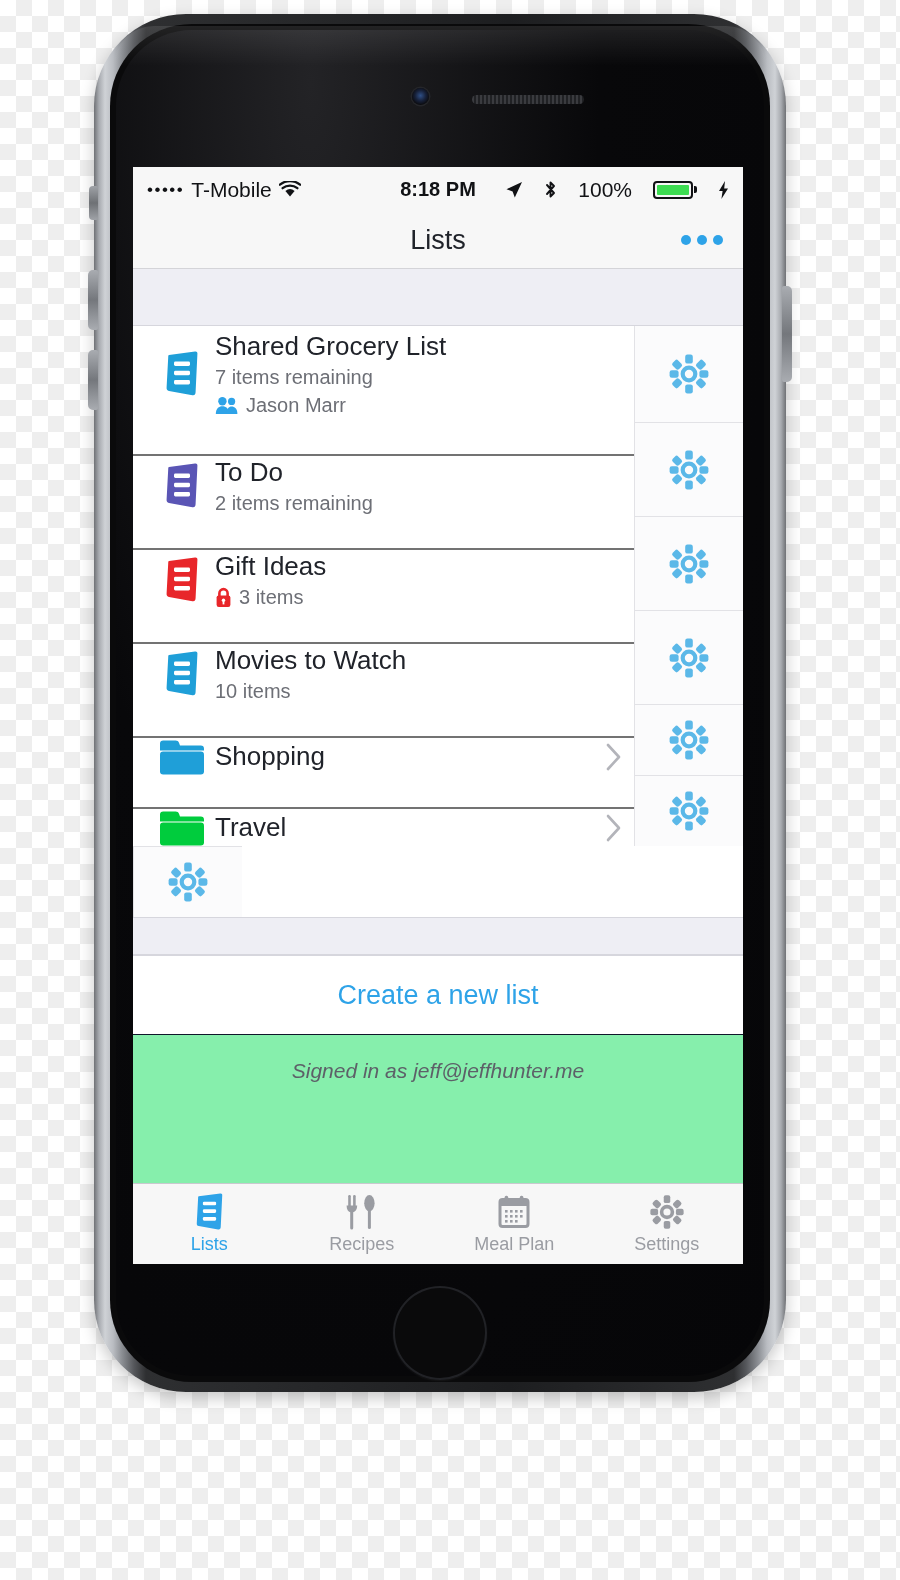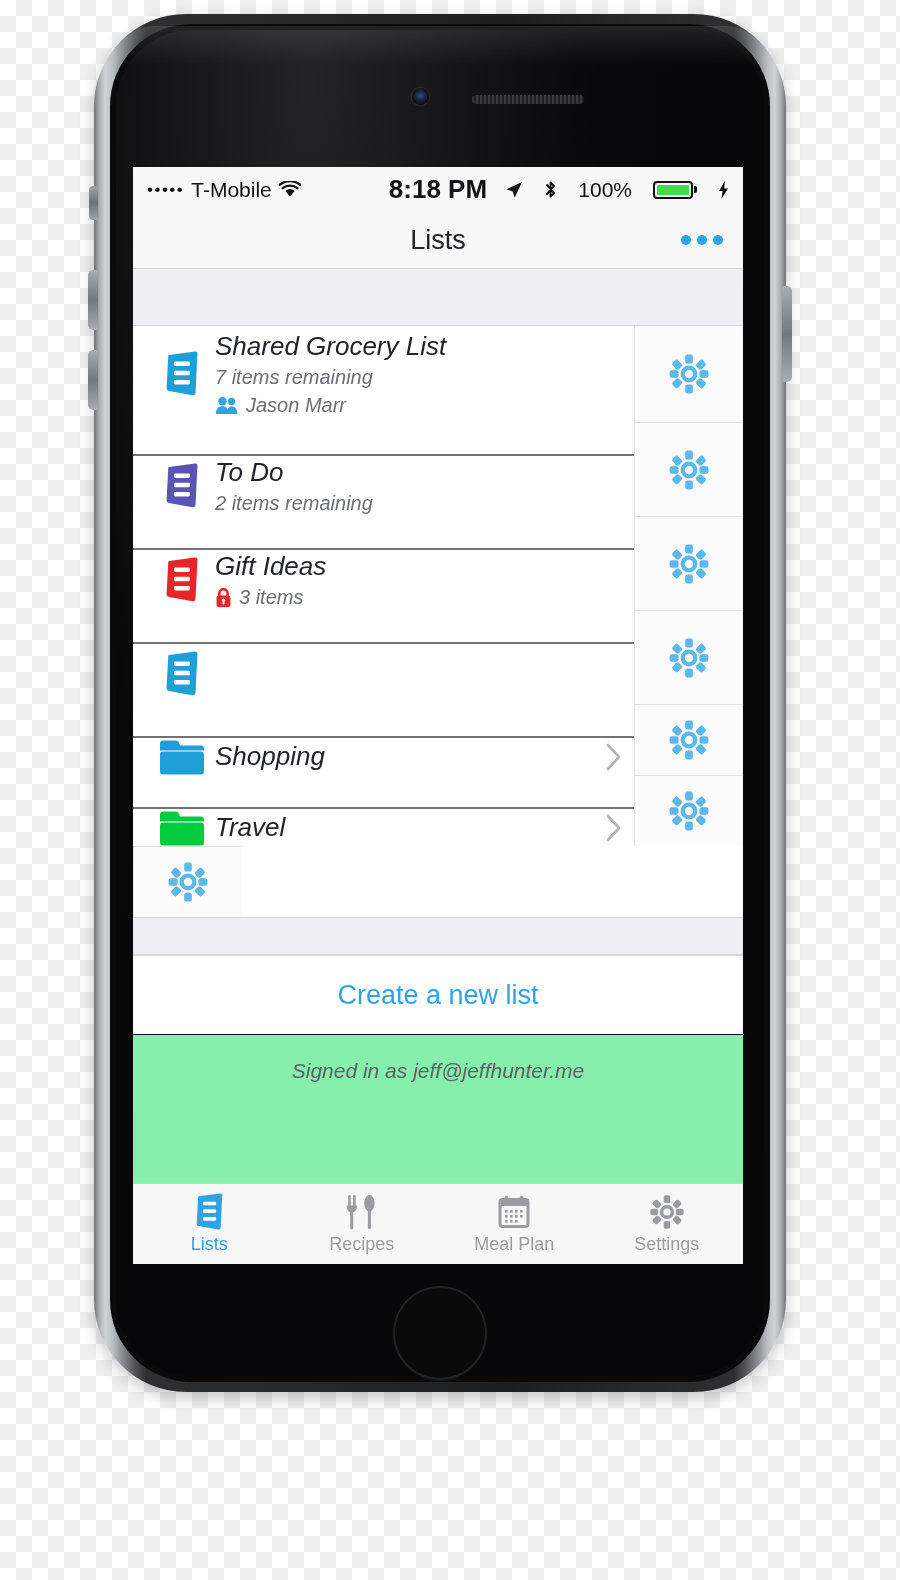--- a/index.html
+++ b/index.html
@@ -135,21 +135,21 @@
     font-size: 21px;
     color: #111215;
     position: relative;
     flex: 0 0 auto;
   }
   .sb-left { display: flex; align-items: center; gap: 7px; }
   .sb-dots { letter-spacing: 1.5px; font-size: 17px; line-height: 1; }
   .sb-carrier { font-size: 21px; }
   .sb-center {
     position: absolute; left: 0; right: 0; text-align: center;
-    font-size: 26px; font-weight: bold; pointer-events: none;
+    font-size: 20px; font-weight: bold; pointer-events: none;
   }
   .sb-right {
     margin-left: auto; display: flex; align-items: center; gap: 21px;
     position: relative; z-index: 2;
   }
   .battery-shell {
     width: 40px; height: 18px; border: 2px solid #111215;
     border-radius: 4px; padding: 2px; box-sizing: border-box;
     display: flex; align-items: center;
   }
@@ -175,21 +175,21 @@
     display: flex; gap: 6px;
   }
   .nav-more i { width: 10px; height: 10px; border-radius: 50%; background: #2ea3e8; display: block; }
 
   
   .content { flex: 1 1 auto; background: #eeeef4; overflow: hidden; display: flex; flex-direction: column; }
   .spacer-band { background: #eeeef4; border-bottom: 1px solid #d6d6dd; flex: 0 0 auto; }
   .spacer-top { height: 56px; }
   .spacer-mid { height: 36px; border-top: 1px solid #d6d6dd; }
 
-  .list-group { background: #0c4a6e; flex: 0 0 auto; font-style: italic; }
+  .list-group { background: #0c4a6e; flex: 0 0 auto; }
 
   .row {
     display: flex;
     align-items: stretch;
     background: #ffffff;
     position: relative;
   }
   .row + .row .row-main { border-top: 2px solid #737373; margin-top: 32px; }
   .row + .row .row-gear { border-top: 1px solid #e2e2e6; }
 
@@ -466,20 +466,26 @@
 
         <div class="row row-list">
           <div class="row-main">
             <div class="row-icon">
               <svg width="38" height="46" viewBox="0 0 38 46">
                 <path d="M6 4 L32 0.5 C34 0.3 34.6 1.4 34.4 3 L32.6 41 C32.5 43.5 31.4 44.6 29.4 44.2 L6 40 C4.2 39.6 3.4 38.6 3.6 36.6 L5.2 6.4 C5.3 5 5.2 4.1 6 4 Z" fill="#1f9fd8"></path>
                 <rect x="11" y="10.5" width="16" height="4.4" rx="1.4" fill="#ffffff"></rect>
                 <rect x="11" y="19.8" width="16" height="4.4" rx="1.4" fill="#ffffff"></rect>
                 <rect x="11" y="29.1" width="16" height="4.4" rx="1.4" fill="#ffffff"></rect>
               </svg>
+            </div>
+            <div class="row-text">
+              <div class="row-title">Movies to Watch</div>
+              <div class="row-sub">
+                <span>10 items</span>
+              </div>
             </div>
           </div>
           <div class="row-gear">
             <svg width="42" height="42" viewBox="0 0 42 42">
               <path fill="#5bb8e8" d="M21 12.6a8.4 8.4 0 1 0 0 16.8 8.4 8.4 0 0 0 0-16.8zm0 12.6a4.2 4.2 0 1 1 0-8.4 4.2 4.2 0 0 1 0 8.4z"></path>
               <g fill="#5bb8e8">
                 <rect x="17.2" y="1.6" width="7.6" height="9" rx="2.2"></rect>
                 <rect x="17.2" y="31.4" width="7.6" height="9" rx="2.2"></rect>
                 <rect x="1.6" y="17.2" width="9" height="7.6" rx="2.2"></rect>
                 <rect x="31.4" y="17.2" width="9" height="7.6" rx="2.2"></rect>

